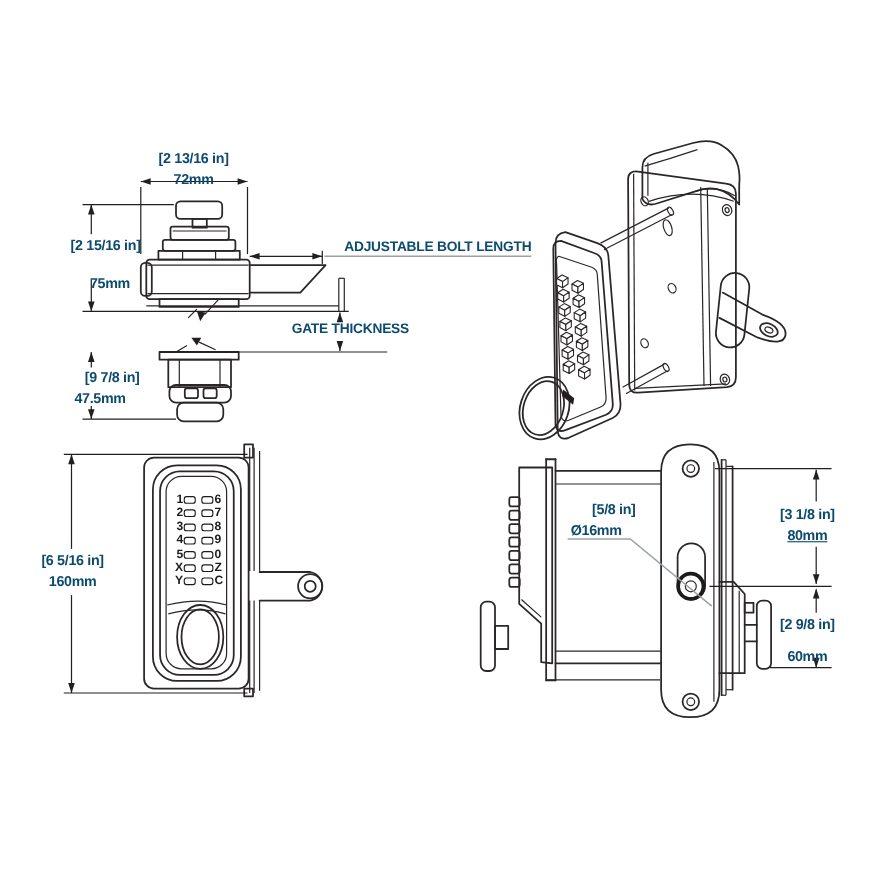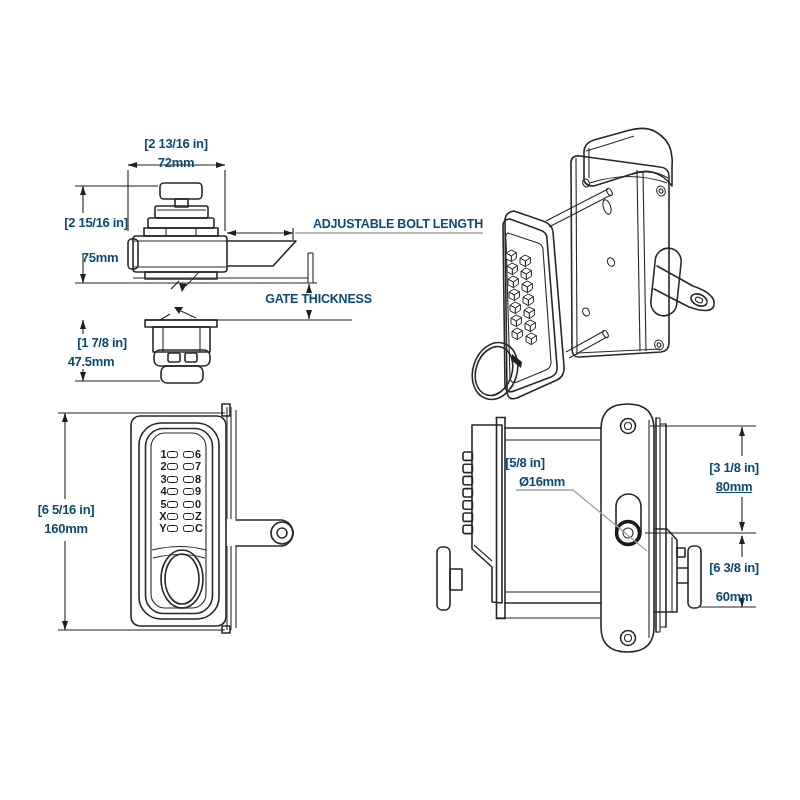--- a/index.html
+++ b/index.html
@@ -292,29 +292,29 @@
     <path class="ldr" d="M516,490 L573,490 L647,551"></path>
   </g>
 </svg>
 
   <div class="lbl" style="left:118px;top:136px;width:116px;">[2 13/16 in]</div>
   <div class="lbl" style="left:118px;top:155px;width:116px;">72mm</div>
   <div class="lbl" style="left:44px;top:215px;width:104px;">[2 15/16 in]</div>
   <div class="lbl" style="left:48px;top:250px;width:104px;">75mm</div>
   <div class="lbl cap" style="left:310px;top:217px;width:176px;">ADJUSTABLE BOLT LENGTH</div>
   <div class="lbl cap" style="left:246px;top:292px;width:145px;">GATE THICKNESS</div>
-  <div class="lbl" style="left:50px;top:335px;width:104px;">[1 7/8 in]</div>
+  <div class="lbl" style="left:50px;top:335px;width:104px;">[9 7/8 in]</div>
   <div class="lbl" style="left:39px;top:354px;width:104px;">47.5mm</div>
   <div class="lbl" style="left:14px;top:502px;width:104px;">[6 5/16 in]</div>
   <div class="lbl" style="left:14px;top:521px;width:104px;">160mm</div>
-  <div class="lbl" style="left:475px;top:455px;width:100px;">[5/8 in]</div>
+  <div class="lbl" style="left:508px;top:455px;width:100px;">[5/8 in]</div>
   <div class="lbl" style="left:492px;top:474px;width:100px;">Ø16mm</div>
   <div class="lbl" style="left:684px;top:460px;width:100px;">[3 1/8 in]</div>
   <div class="lbl" style="left:684px;top:479px;width:100px;text-decoration:underline;">80mm</div>
-  <div class="lbl" style="left:684px;top:560px;width:100px;">[6 3/8 in]</div>
+  <div class="lbl" style="left:684px;top:560px;width:100px;">[2 9/8 in]</div>
   <div class="lbl" style="left:684px;top:579px;width:100px;margin-top:10px;">60mm</div>
 
   <div class="keypad">
     <div class="krow" style="top:0px;">
       <span class="kd l">1</span>
         <div class="kb"></div>
         <div class="kgap"></div>
         <div class="kb"></div>
         <span class="kd r">6</span>
     </div>

